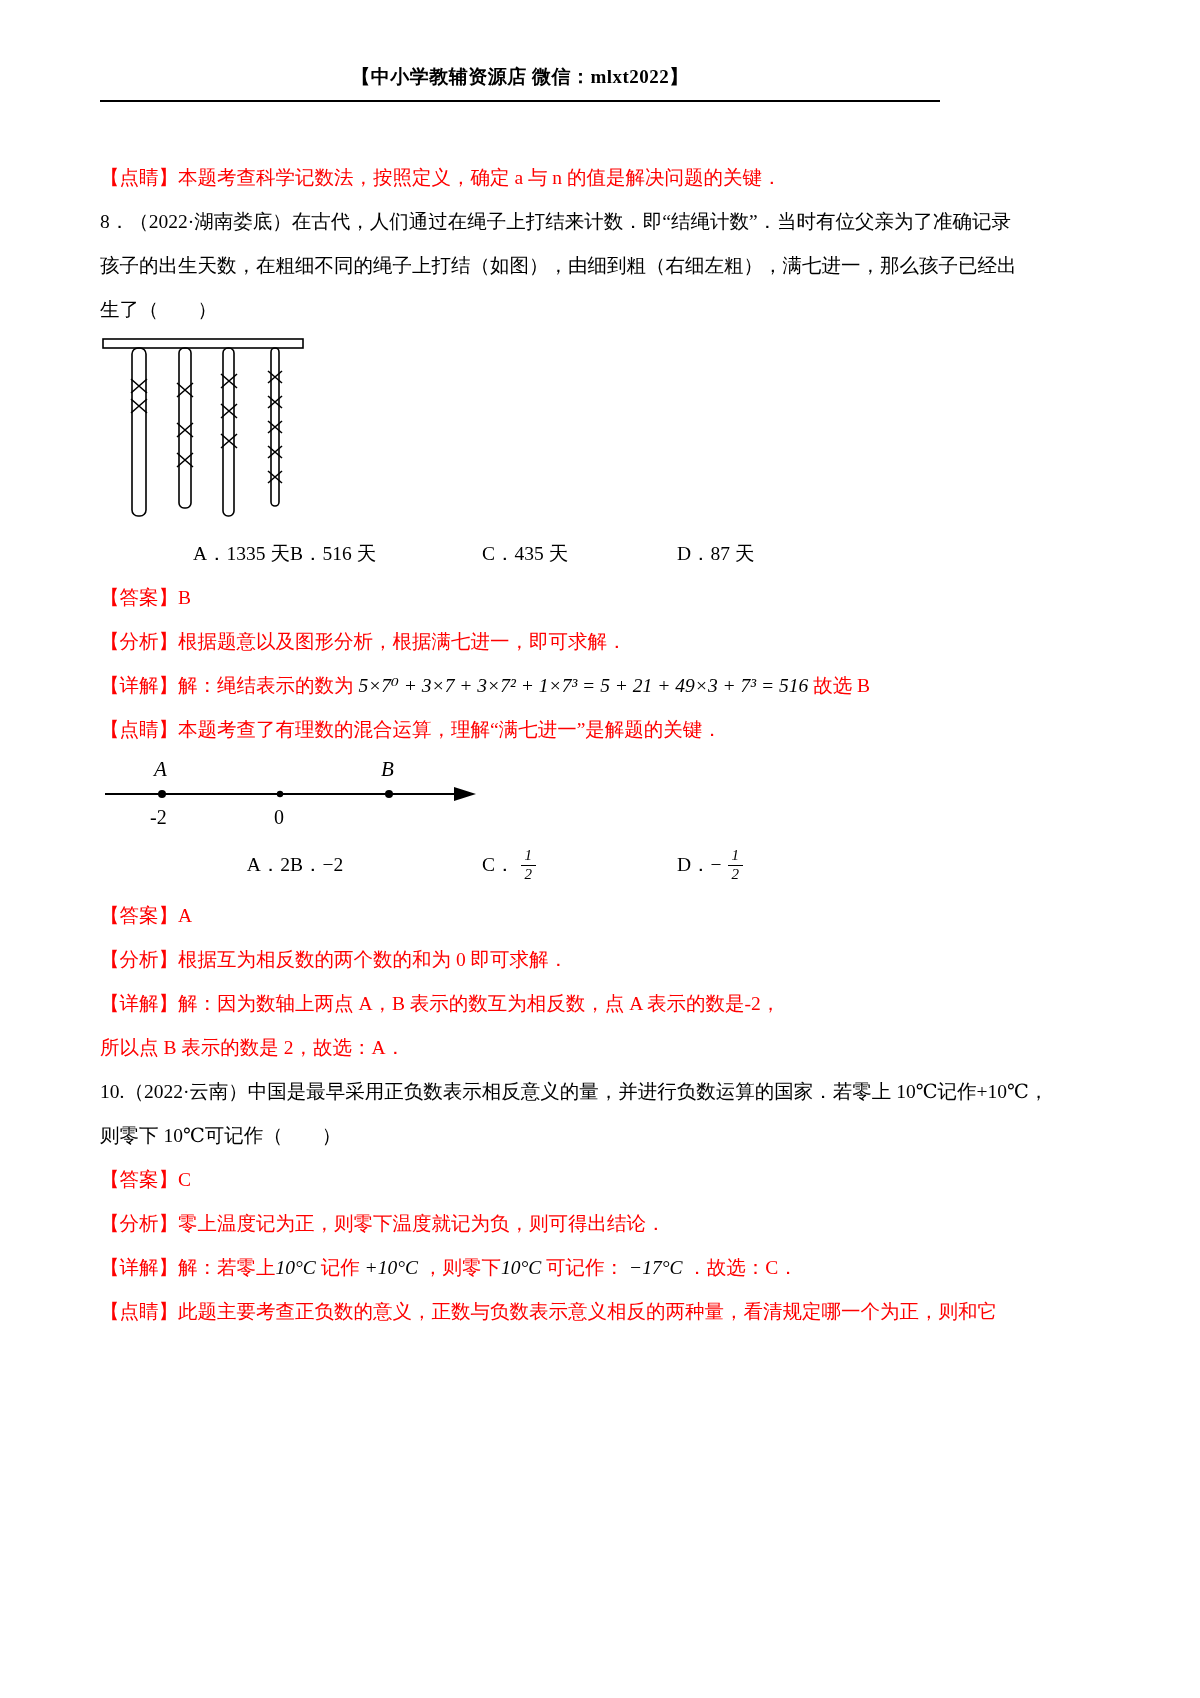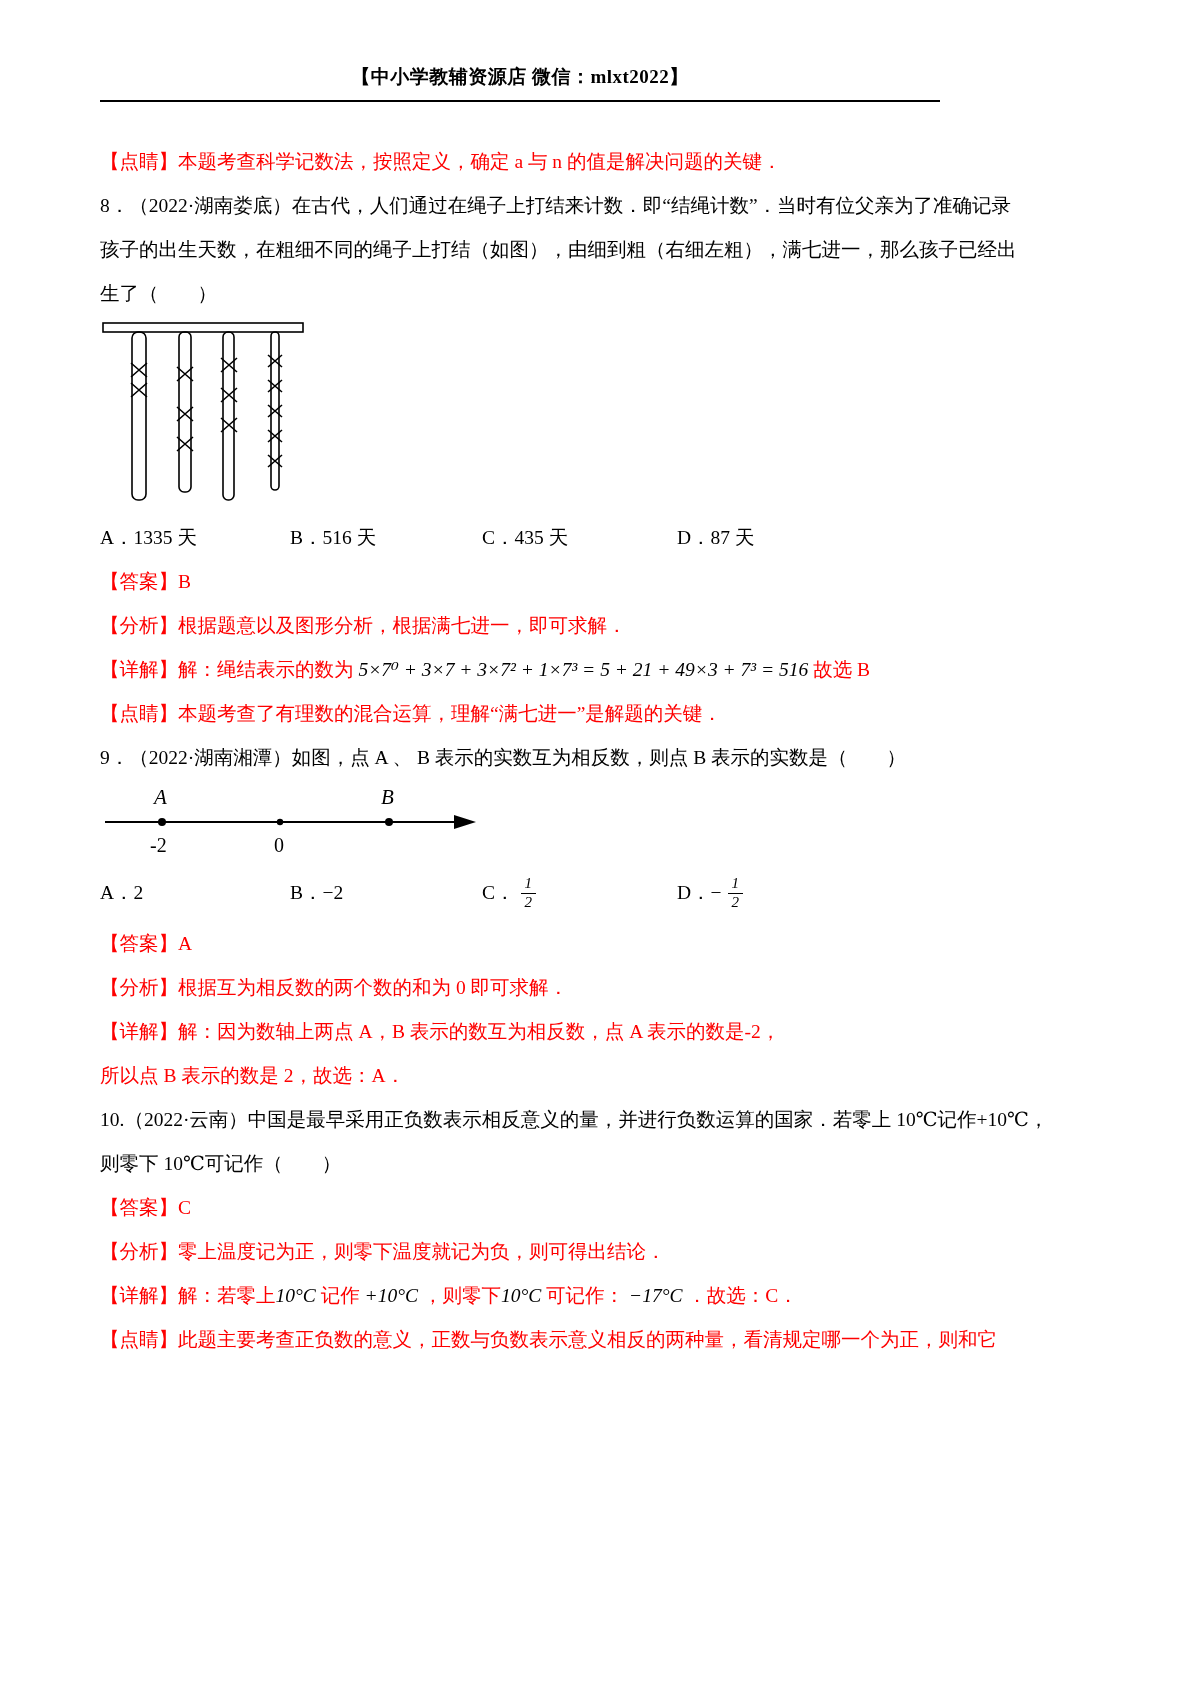--- a/index.html
+++ b/index.html
@@ -4,26 +4,26 @@
 <style>
   html,body{margin:0;padding:0;background:#ffffff;}
   .page{
     width:1040px;height:1698px;box-sizing:border-box;
     padding:0 100px;background:#ffffff;color:#000;
     font-family:"Liberation Serif","DejaVu Serif",serif;
     overflow:hidden;position:relative;
   }
   .header{padding-top:64px;text-align:center;font-weight:bold;font-size:19px;letter-spacing:.5px;}
   .rule{border-bottom:2px solid #000;margin-top:10px;}
-  .content{padding-top:38px;font-size:19.5px;}
+  .content{padding-top:38px;font-size:19.5px;margin-top:16px;}
   .line{line-height:44px;min-height:44px;white-space:nowrap;}
   .red{color:#fe0000;}
   .math{font-style:italic;}
   .opts{display:flex;line-height:44px;min-height:44px;}
-  .opts .o1{width:190px;}
+  .opts .o1{width:190px;text-align:right;}
   .opts .o2{width:192px;font-family:Liberation Serif, serif;}
   .opts .o3{width:195px;}
   .opts .o4{flex:1;}
   .opts-frac{display:flex;align-items:center;height:58px;}
   .opt-inline{display:inline-flex;align-items:center;}
   .frac{display:inline-flex;flex-direction:column;align-items:center;font-size:15px;line-height:1.15;margin-left:6px;font-style:italic;}
   .frac .den{border-top:1.3px solid #000;padding:0 4px;}
   .frac .num{padding:0 4px;}
   .fig{display:block;}
   .fig-ropes{margin:6px 0 2px 2px;}
@@ -95,21 +95,20 @@
     <div class="line">
       <span class="red">【分析】</span><span class="red">根据题意以及图形分析，根据满七进一，即可求解．</span>
     </div>
     <div class="line">
       <span class="red">【详解】</span><span class="red">解：绳结表示的数为 </span><span class="math">5×7⁰ + 3×7 + 3×7² + 1×7³ = 5 + 21 + 49×3 + 7³ = 516 </span><span class="red">故选 B</span>
     </div>
     <div class="line">
       <span class="red">【点睛】</span><span class="red">本题考查了有理数的混合运算，理解“满七进一”是解题的关键．</span>
     </div>
 
-    <div class="line">9．（2022·湖南湘潭）如图，点 A 、 B 表示的实数互为相反数，则点 B 表示的实数是（　　）</div>
 
     <svg class="fig fig-numline" width="390" height="80" viewBox="0 0 390 80">
       <line x1="3" y1="38" x2="352" y2="38" stroke="#000" stroke-width="2"></line>
       <polygon points="352,31 374,38 352,45" fill="#000"></polygon>
       <circle cx="60" cy="38" r="4" fill="#000"></circle>
       <circle cx="178" cy="38" r="3.2" fill="#000"></circle>
       <circle cx="287" cy="38" r="4" fill="#000"></circle>
       <text x="52" y="20" font-size="21" font-style="italic">A</text>
       <text x="279" y="20" font-size="21" font-style="italic">B</text>
       <text x="48" y="68" font-size="20">-2</text>

